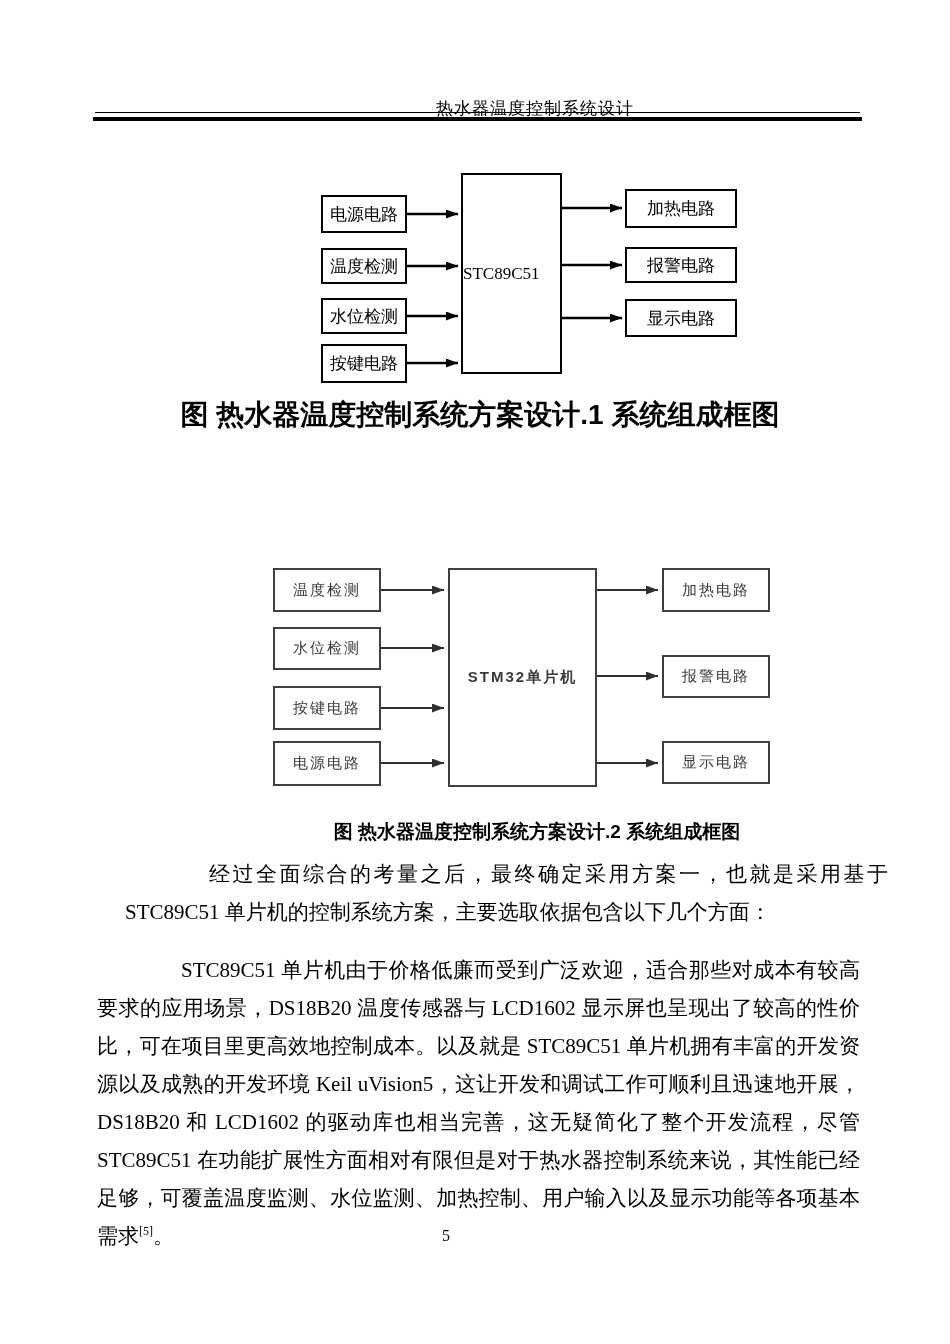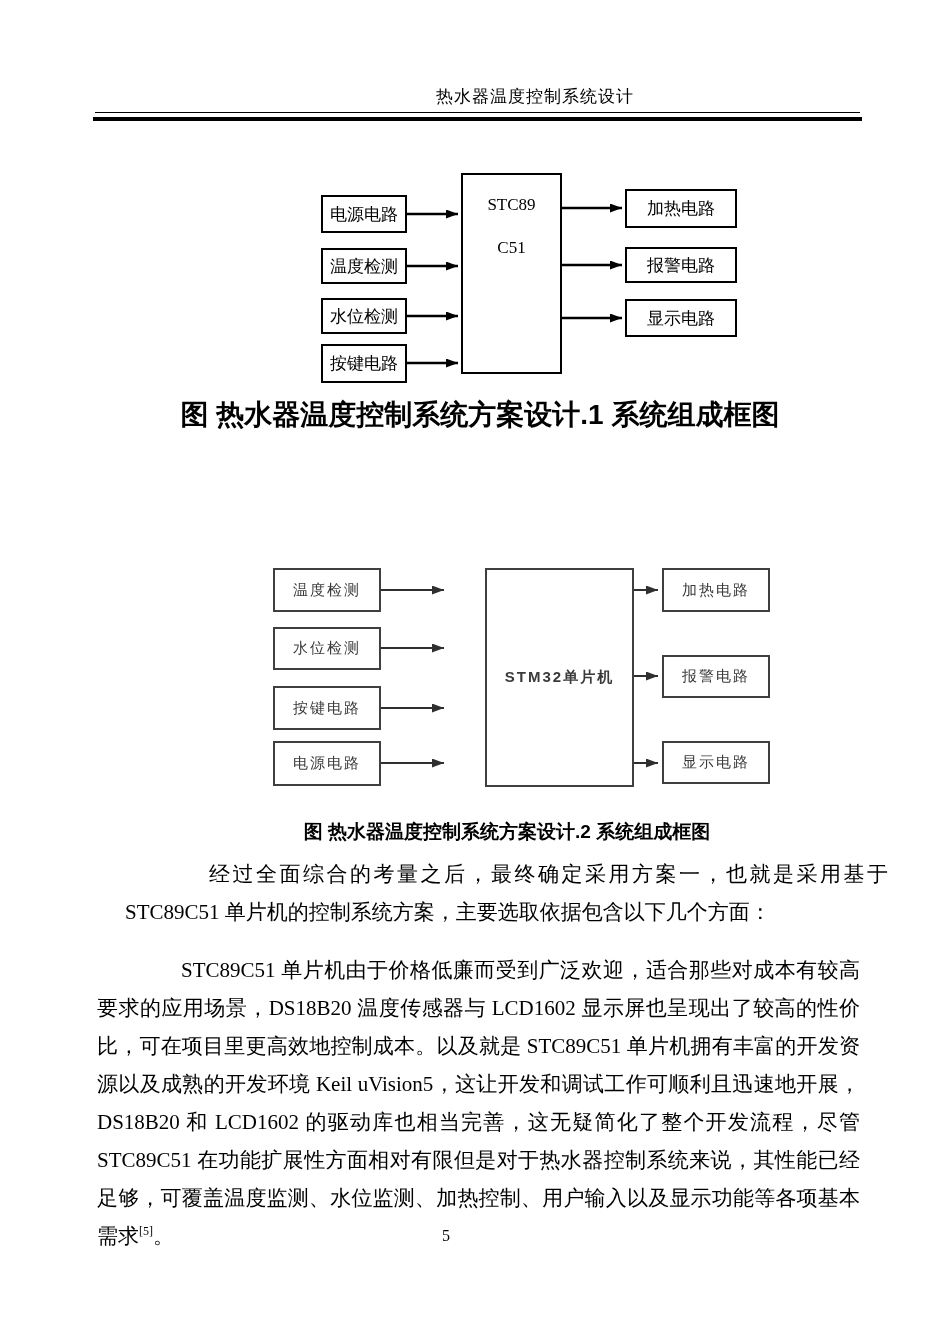--- a/index.html
+++ b/index.html
@@ -4,21 +4,21 @@
 <style>
   html,body { margin:0; padding:0; background:#ffffff; }
   .page {
     position:relative; width:950px; height:1344px; background:#ffffff;
     font-family:"Liberation Serif","DejaVu Serif",serif; color:#000;
     overflow:hidden;
   }
 
   
   .header-title {
-    position:absolute; top:85px; left:535px; transform:translateX(-50%);
+    position:absolute; top:97px; left:535px; transform:translateX(-50%);
     font-size:17px; letter-spacing:1px; white-space:nowrap;
   }
   .rule-thin  { position:absolute; top:112px; left:95px;  width:765px; height:1px; background:#000; }
   .rule-thick { position:absolute; top:117px; left:93px;  width:769px; height:4px; background:#000; }
 
   
   .dbox {
     position:absolute; box-sizing:border-box;
     display:flex; align-items:center; justify-content:center;
     background:#fff;
@@ -26,37 +26,37 @@
 
   
   .diagram1 { position:absolute; left:95px; top:155px; width:765px; height:245px; }
   .diagram1 .dbox { border:2px solid #000; font-size:17px; }
   .d1-l0 { left:226px; top:40px;  width:86px;  height:38px; }
   .d1-l1 { left:226px; top:93px;  width:86px;  height:36px; }
   .d1-l2 { left:226px; top:143px; width:86px;  height:36px; }
   .d1-l3 { left:226px; top:189px; width:86px;  height:39px; }
   .d1-c  {
     left:366px; top:18px; width:101px; height:201px;
-    flex-direction:column; justify-content:flex-start; align-items:center;
-    font-size:30px; line-height:43px; padding-top:8px;
+    flex-direction:row; justify-content:flex-start; align-items:center;
+    font-size:30px; line-height:43px; 
   }
   .d1-r0 { left:530px; top:34px;  width:112px; height:39px; }
   .d1-r1 { left:530px; top:92px;  width:112px; height:36px; }
   .d1-r2 { left:530px; top:144px; width:112px; height:38px; }
 
   .arrows-svg { position:absolute; left:0; top:0; }
 
   
   .caption {
     position:absolute; transform:translateX(-50%);
     font-family:"Liberation Sans","DejaVu Sans",sans-serif;
     font-weight:bold; white-space:nowrap;
   }
   .caption1 { top:396px; left:480px; font-size:28px; }
-  .caption2 { top:819px; left:507px; font-size:19px; }
+  .caption2 { top:819px; left:537px; font-size:19px; }
 
   
   .bodypar {
     position:absolute; left:97px; width:763px; margin:0;
     font-size:21px; line-height:38px;
     text-align:justify; text-justify:inter-ideograph;
     text-indent:84px;
   }
   .p1 { top:431px; }
   .p2 { top:855px;margin-left:28px; }
@@ -66,21 +66,21 @@
   
   .diagram2 {
     position:absolute; left:95px; top:560px; width:765px; height:235px;
     font-family:"Liberation Sans","DejaVu Sans",sans-serif; color:#3a3a3a;
   }
   .diagram2 .dbox { border:2px solid #3f3f3f; font-size:15px; letter-spacing:2px; }
   .d2-l0 { left:178px; top:8px;   width:108px; height:44px; }
   .d2-l1 { left:178px; top:67px;  width:108px; height:43px; }
   .d2-l2 { left:178px; top:126px; width:108px; height:44px; }
   .d2-l3 { left:178px; top:181px; width:108px; height:45px; }
-  .d2-c  { left:353px; top:8px;   width:149px; height:219px; font-size:17px; font-weight:bold; letter-spacing:1px;margin-left:37px; }
+  .d2-c  { left:353px; top:8px;   width:149px; height:219px; font-size:17px; font-weight:bold; letter-spacing:1px; }
   .d2-r0 { left:567px; top:8px;   width:108px; height:44px; }
   .d2-r1 { left:567px; top:95px;  width:108px; height:43px; }
   .d2-r2 { left:567px; top:181px; width:108px; height:43px; }
 
   
   .page-number {
     position:absolute; top:1227px; left:446px; transform:translateX(-50%);
     font-size:16px;
   }
 </style>

